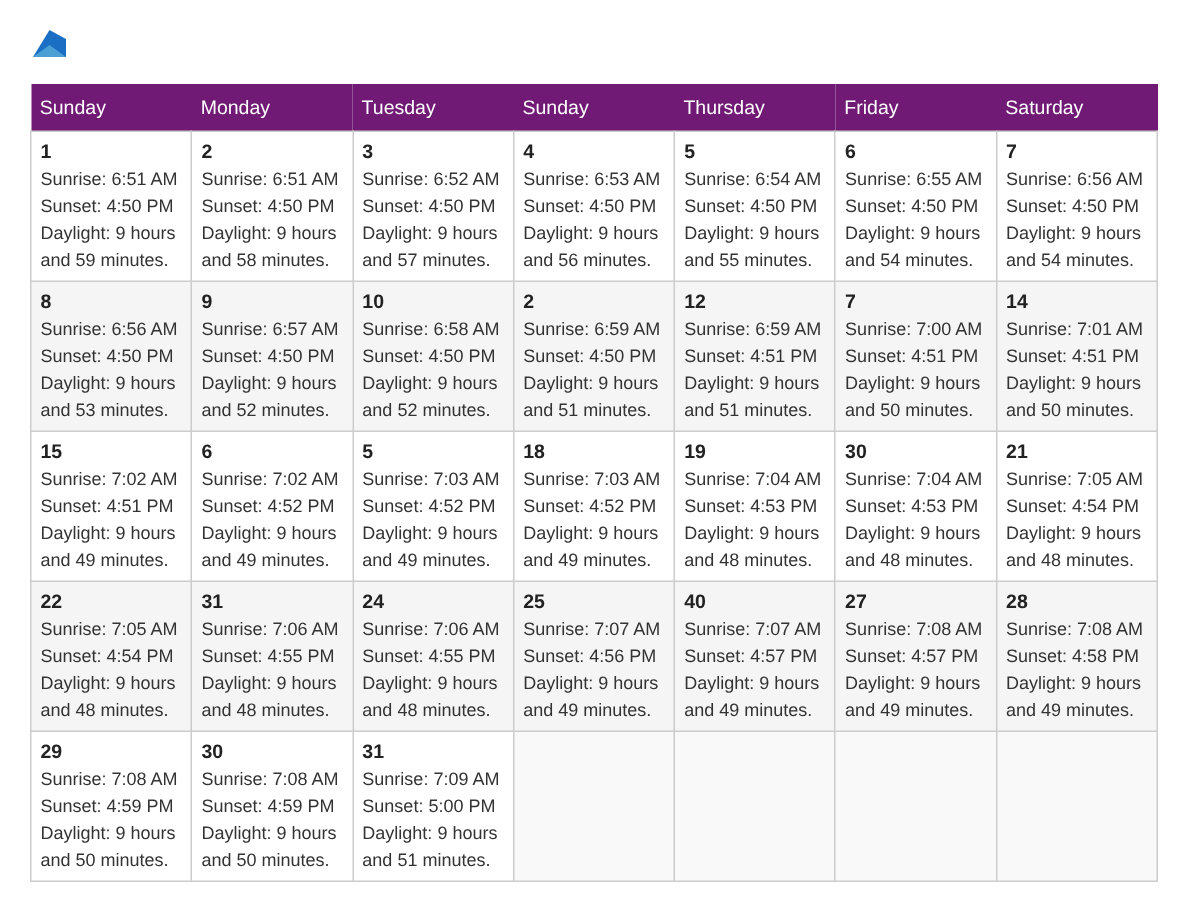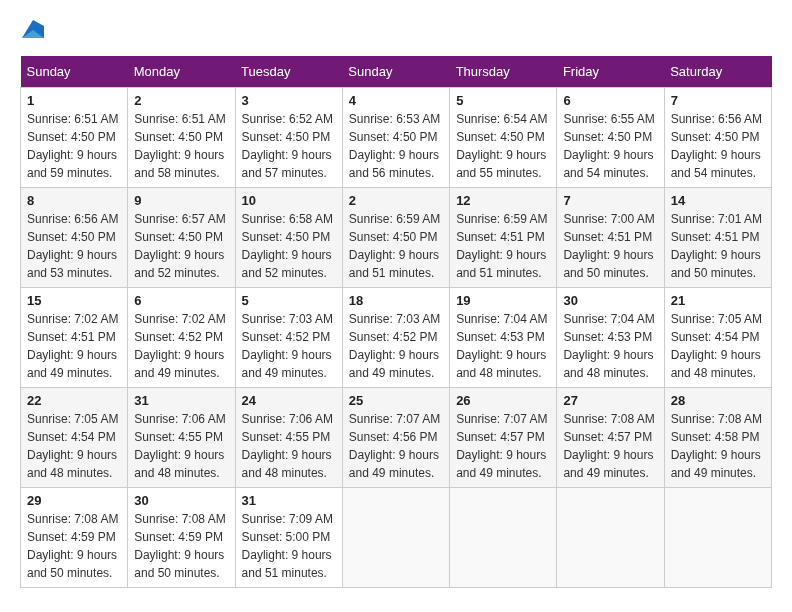--- a/index.html
+++ b/index.html
@@ -352,21 +352,21 @@
         <td>
           <span class="day-num">25</span>
           <div class="day-detail">
             Sunrise: 7:07 AM<br>
             Sunset: 4:56 PM<br>
             Daylight: 9 hours<br>
             and 49 minutes.
           </div>
         </td>
         <td>
-          <span class="day-num">26</span>
+          <span class="day-num">40</span>
           <div class="day-detail">
             Sunrise: 7:07 AM<br>
             Sunset: 4:57 PM<br>
             Daylight: 9 hours<br>
             and 49 minutes.
           </div>
         </td>
         <td>
           <span class="day-num">27</span>
           <div class="day-detail">

